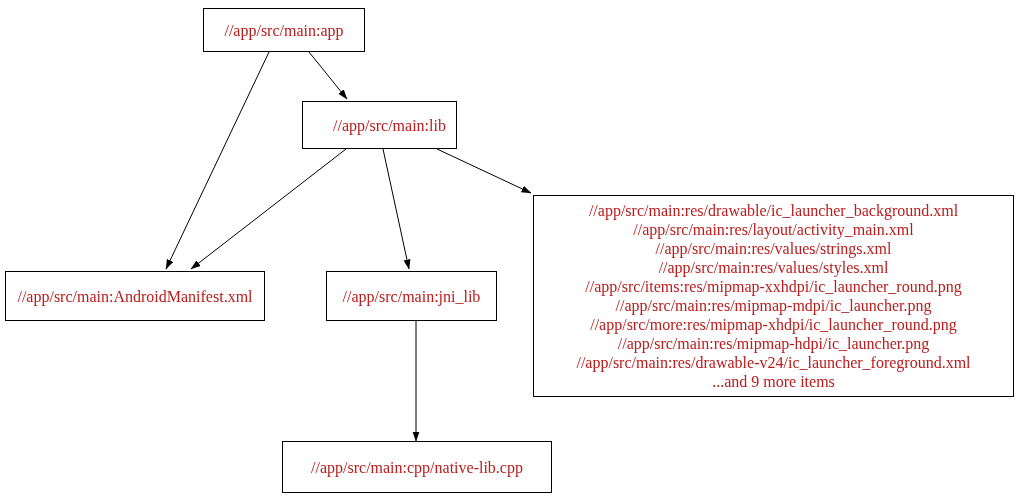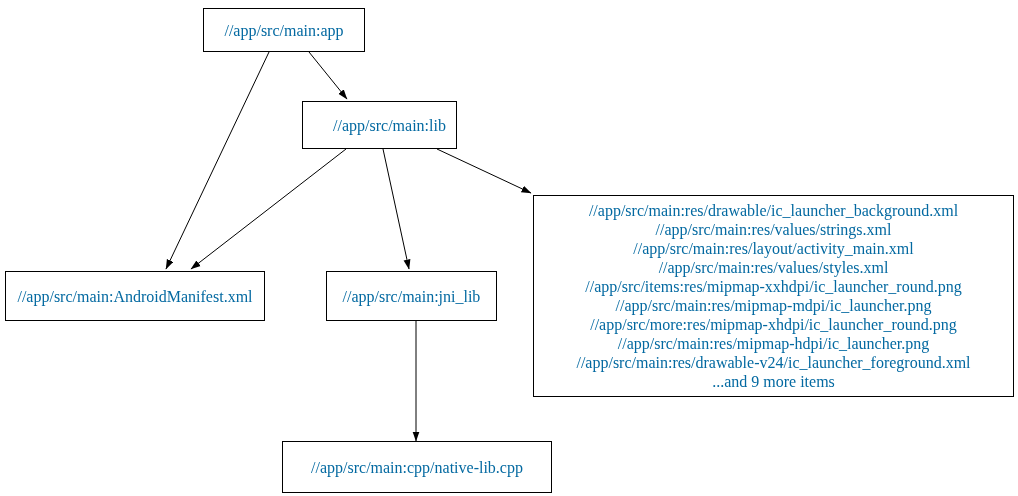--- a/index.html
+++ b/index.html
@@ -6,21 +6,21 @@
     margin: 0;
     padding: 0;
     background: #ffffff;
   }
   #canvas {
     position: relative;
     width: 1018px;
     height: 496px;
     background: #ffffff;
     font-family: "Liberation Serif", "DejaVu Serif", serif;
-    color: #0369a1;
+    color: #b91c1c;
     overflow: hidden;
   }
   .node {
     position: absolute;
     box-sizing: border-box;
     border: 1px solid #000000;
     background: #ffffff;
     display: flex;
     align-items: center;
     justify-content: center;
@@ -83,22 +83,22 @@
   <div class="node" style="left:5px; top:271px; width:260px; height:50px;">
     <span>//app/src/main:AndroidManifest.xml</span>
   </div>
 
   <div class="node" style="left:326px; top:271px; width:171px; height:50px;text-align:right;">
     <span>//app/src/main:jni_lib</span>
   </div>
 
   <div class="node multiline" style="left:533px; top:195px; width:481px; height:202px;">
     <div class="line">//app/src/main:res/drawable/ic_launcher_background.xml</div>
+    <div class="line">//app/src/main:res/layout/activity_main.xml</div>
     <div class="line">//app/src/main:res/values/strings.xml</div>
-    <div class="line">//app/src/main:res/layout/activity_main.xml</div>
     <div class="line">//app/src/main:res/values/styles.xml</div>
     <div class="line">//app/src/items:res/mipmap-xxhdpi/ic_launcher_round.png</div>
     <div class="line">//app/src/main:res/mipmap-mdpi/ic_launcher.png</div>
     <div class="line">//app/src/more:res/mipmap-xhdpi/ic_launcher_round.png</div>
     <div class="line">//app/src/main:res/mipmap-hdpi/ic_launcher.png</div>
     <div class="line">//app/src/main:res/drawable-v24/ic_launcher_foreground.xml</div>
     <div class="line">...and 9 more items</div>
   </div>
 
   <div class="node" style="left:282px; top:441px; width:270px; height:52px;justify-content:center;">

